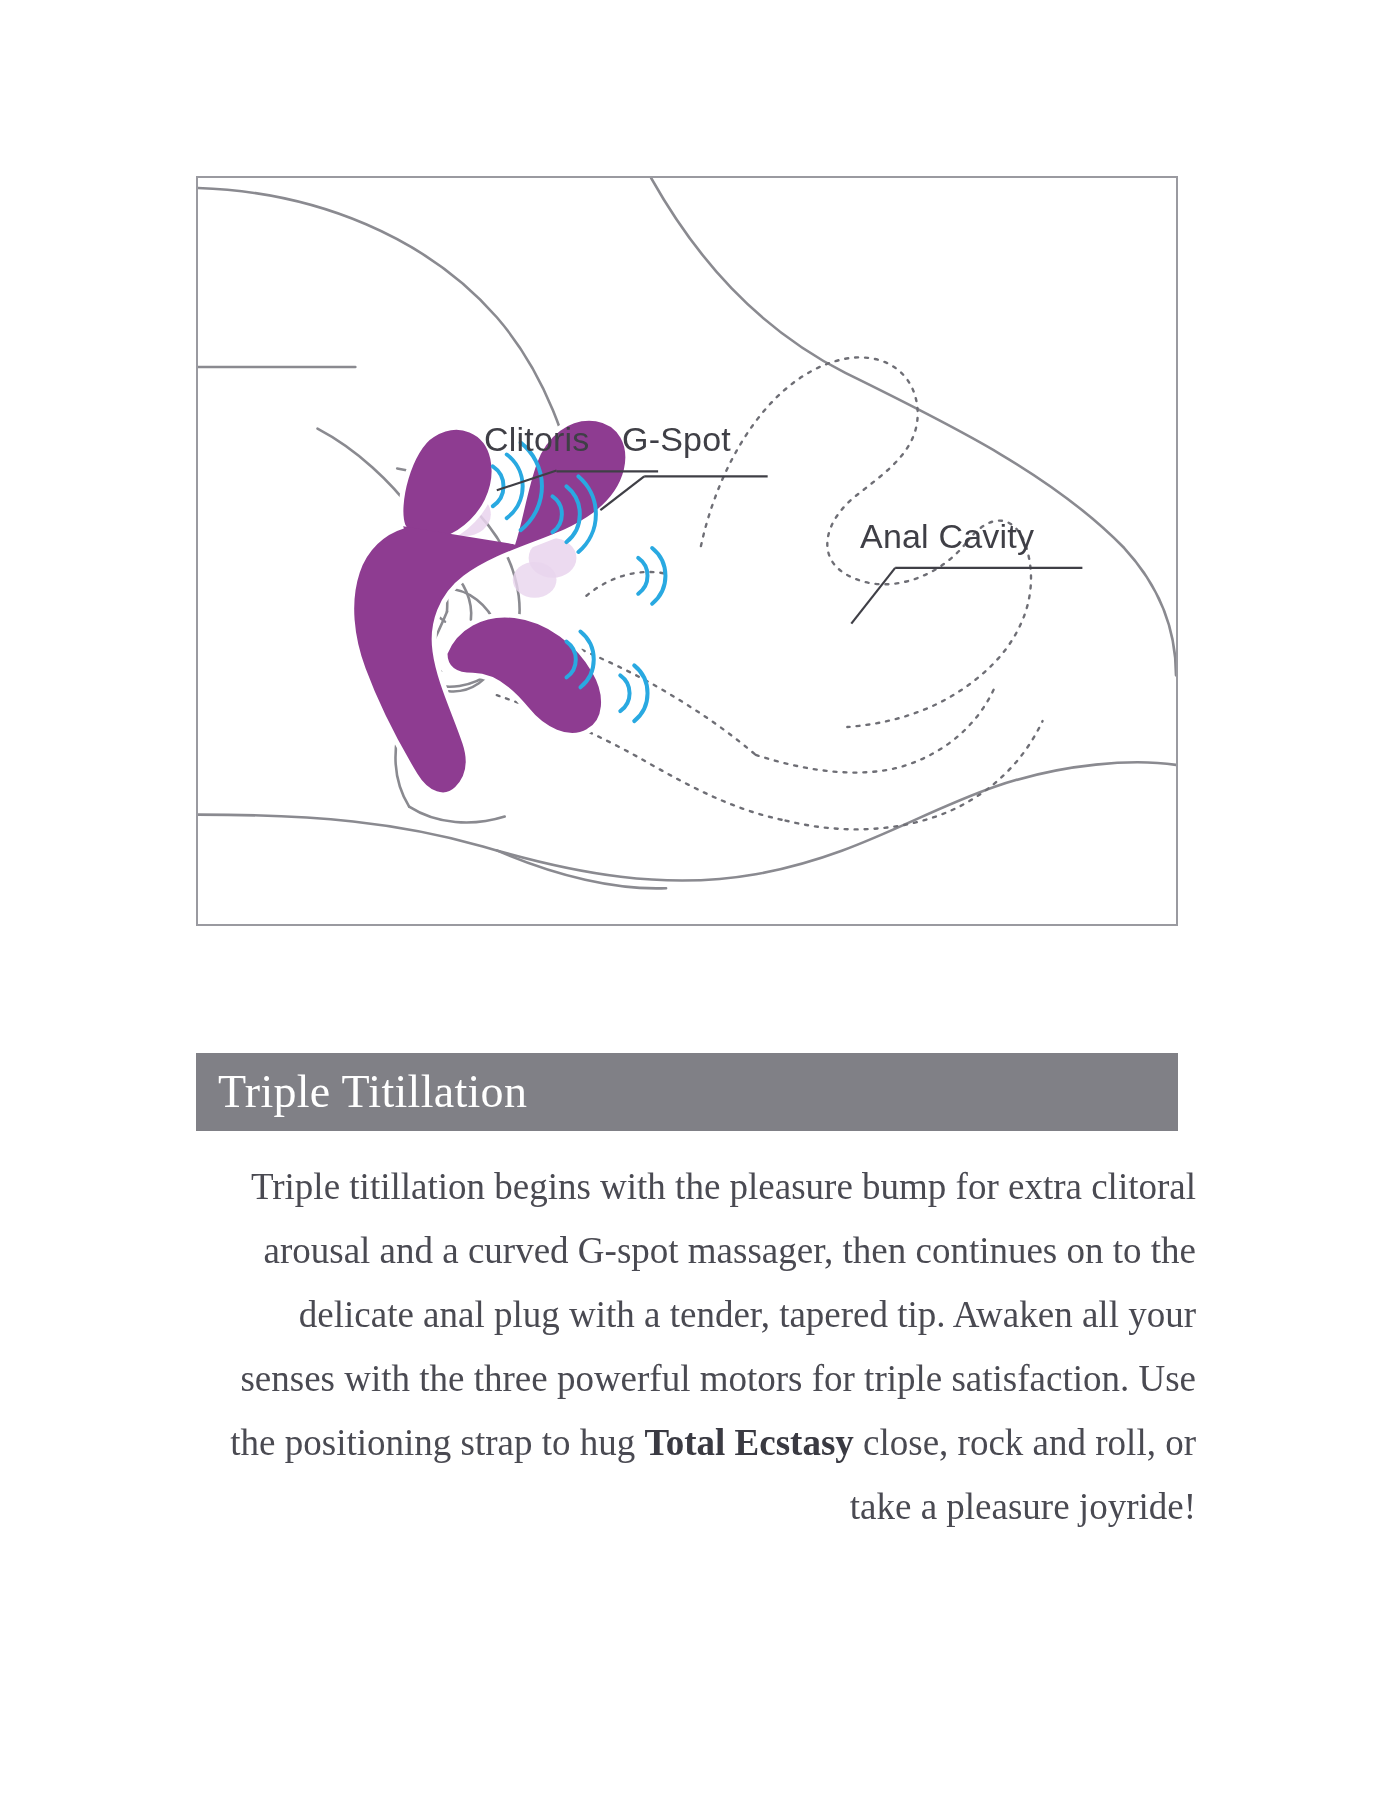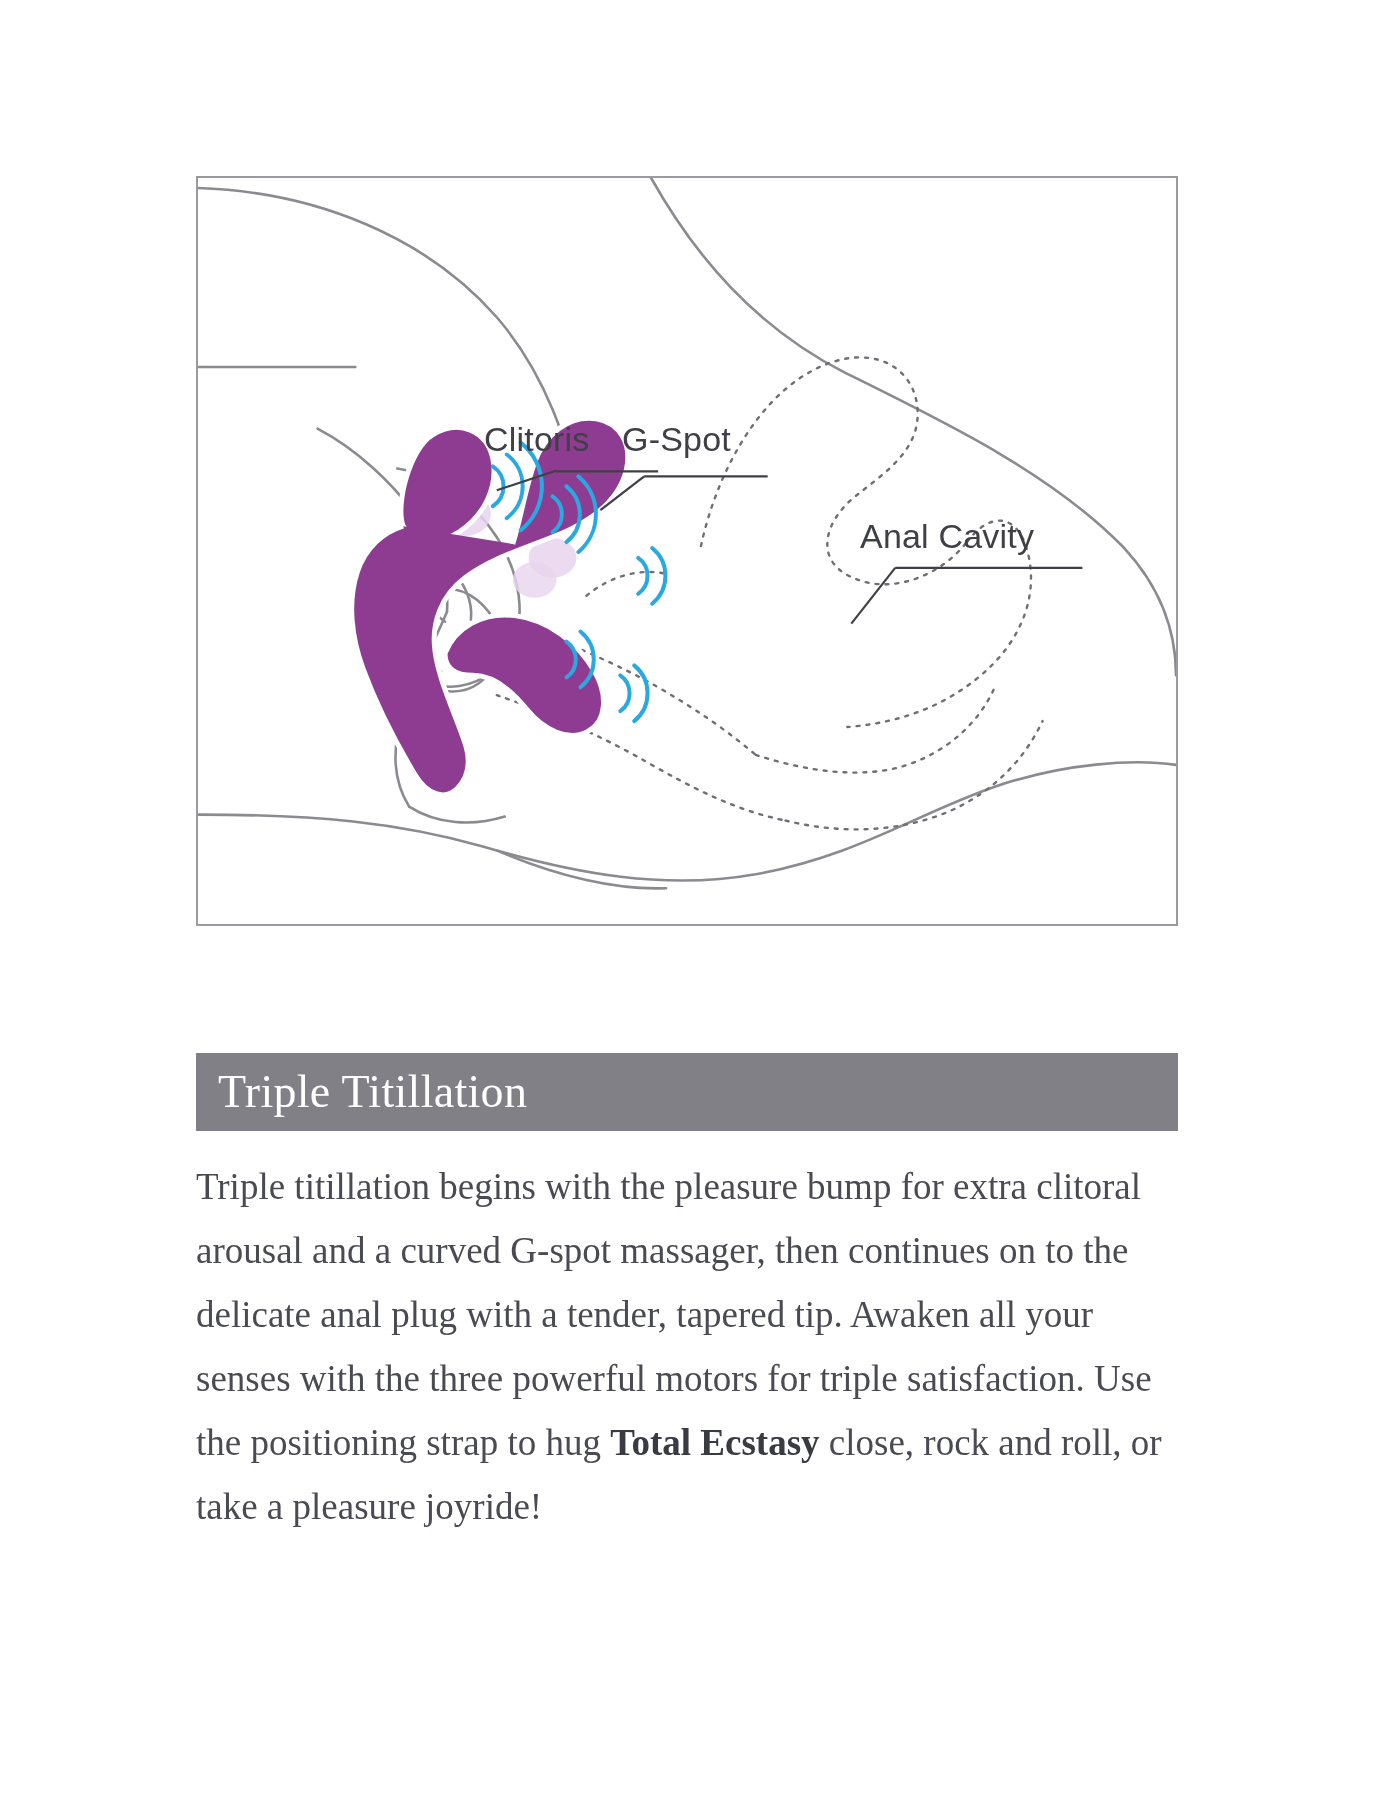--- a/index.html
+++ b/index.html
@@ -85,21 +85,21 @@
     width: 1000px;
     font-family: "Liberation Serif", serif;
     font-size: 37px;
     line-height: 64px;
     color: #4a4a52;
   }
   #body-copy .bold-phrase {
     font-weight: bold;
     color: #3a3a42;
   }
-  .para { margin: 0; }
+  .para { margin: 0; text-align: right; }
 </style>
 </head>
 <body>
 
 <div id="page">
 
   <div id="title-bar">
     <div id="title-text">Triple Titillation</div>
   </div>
 

